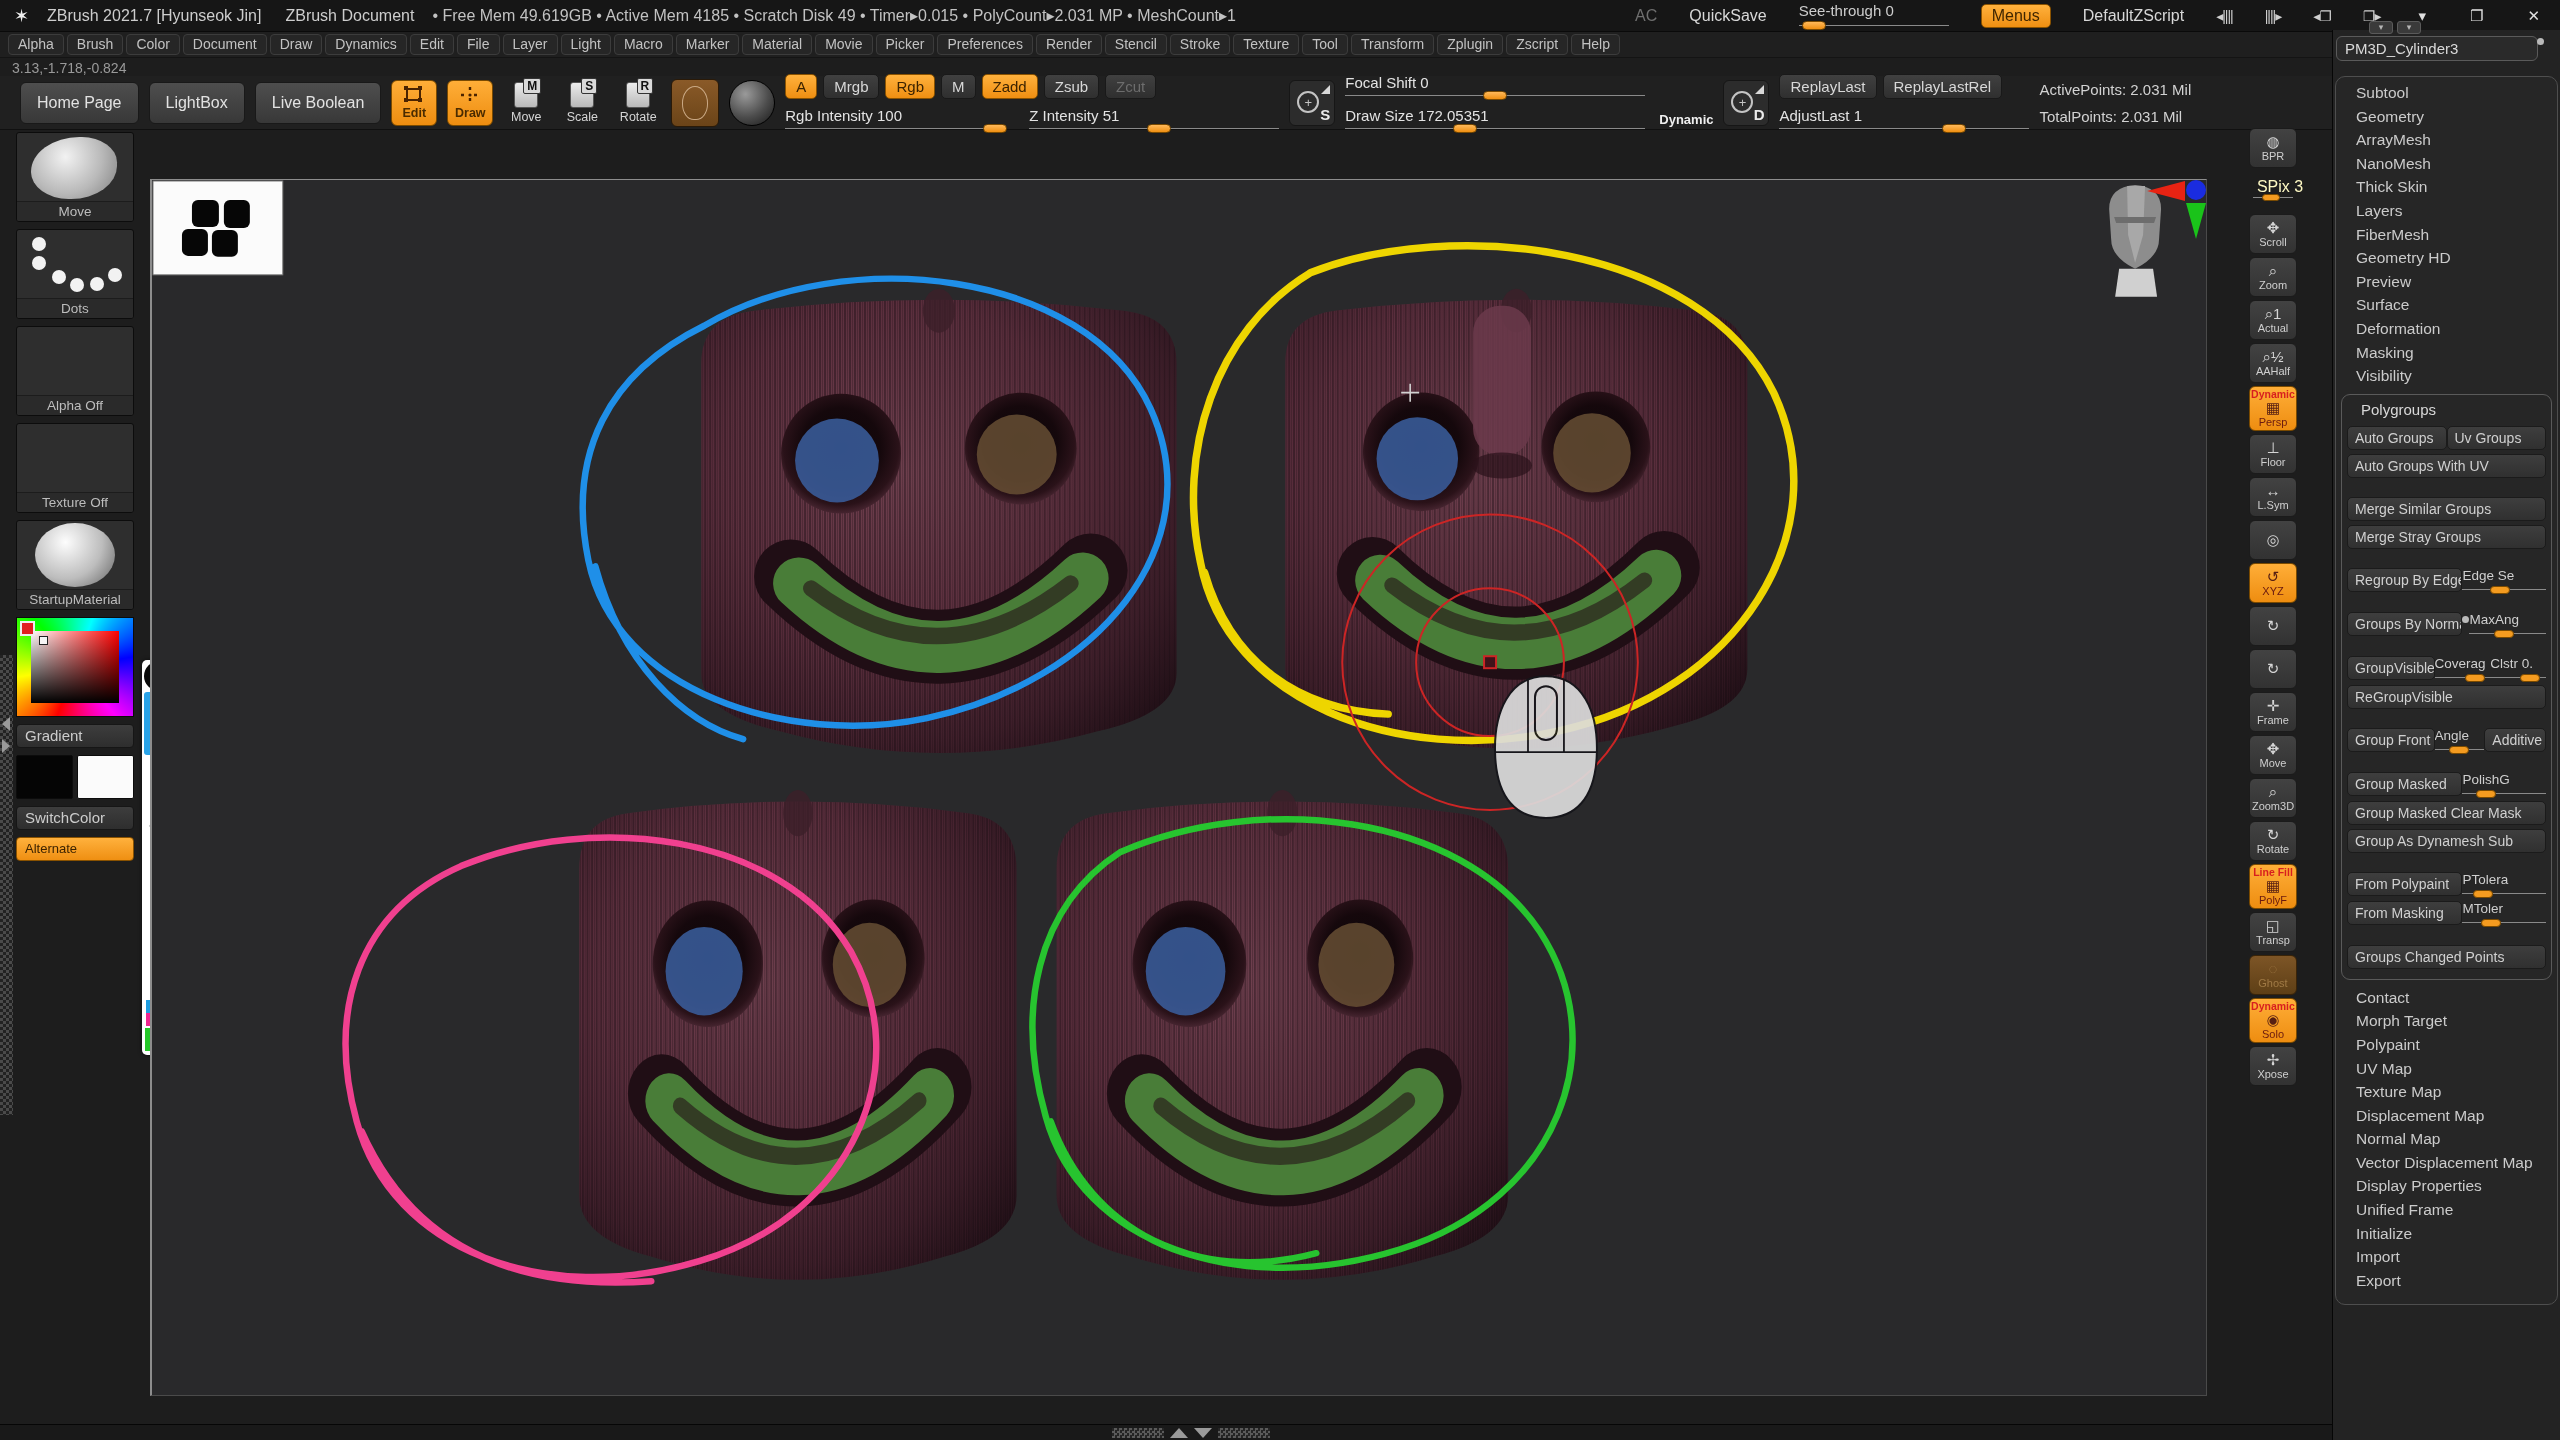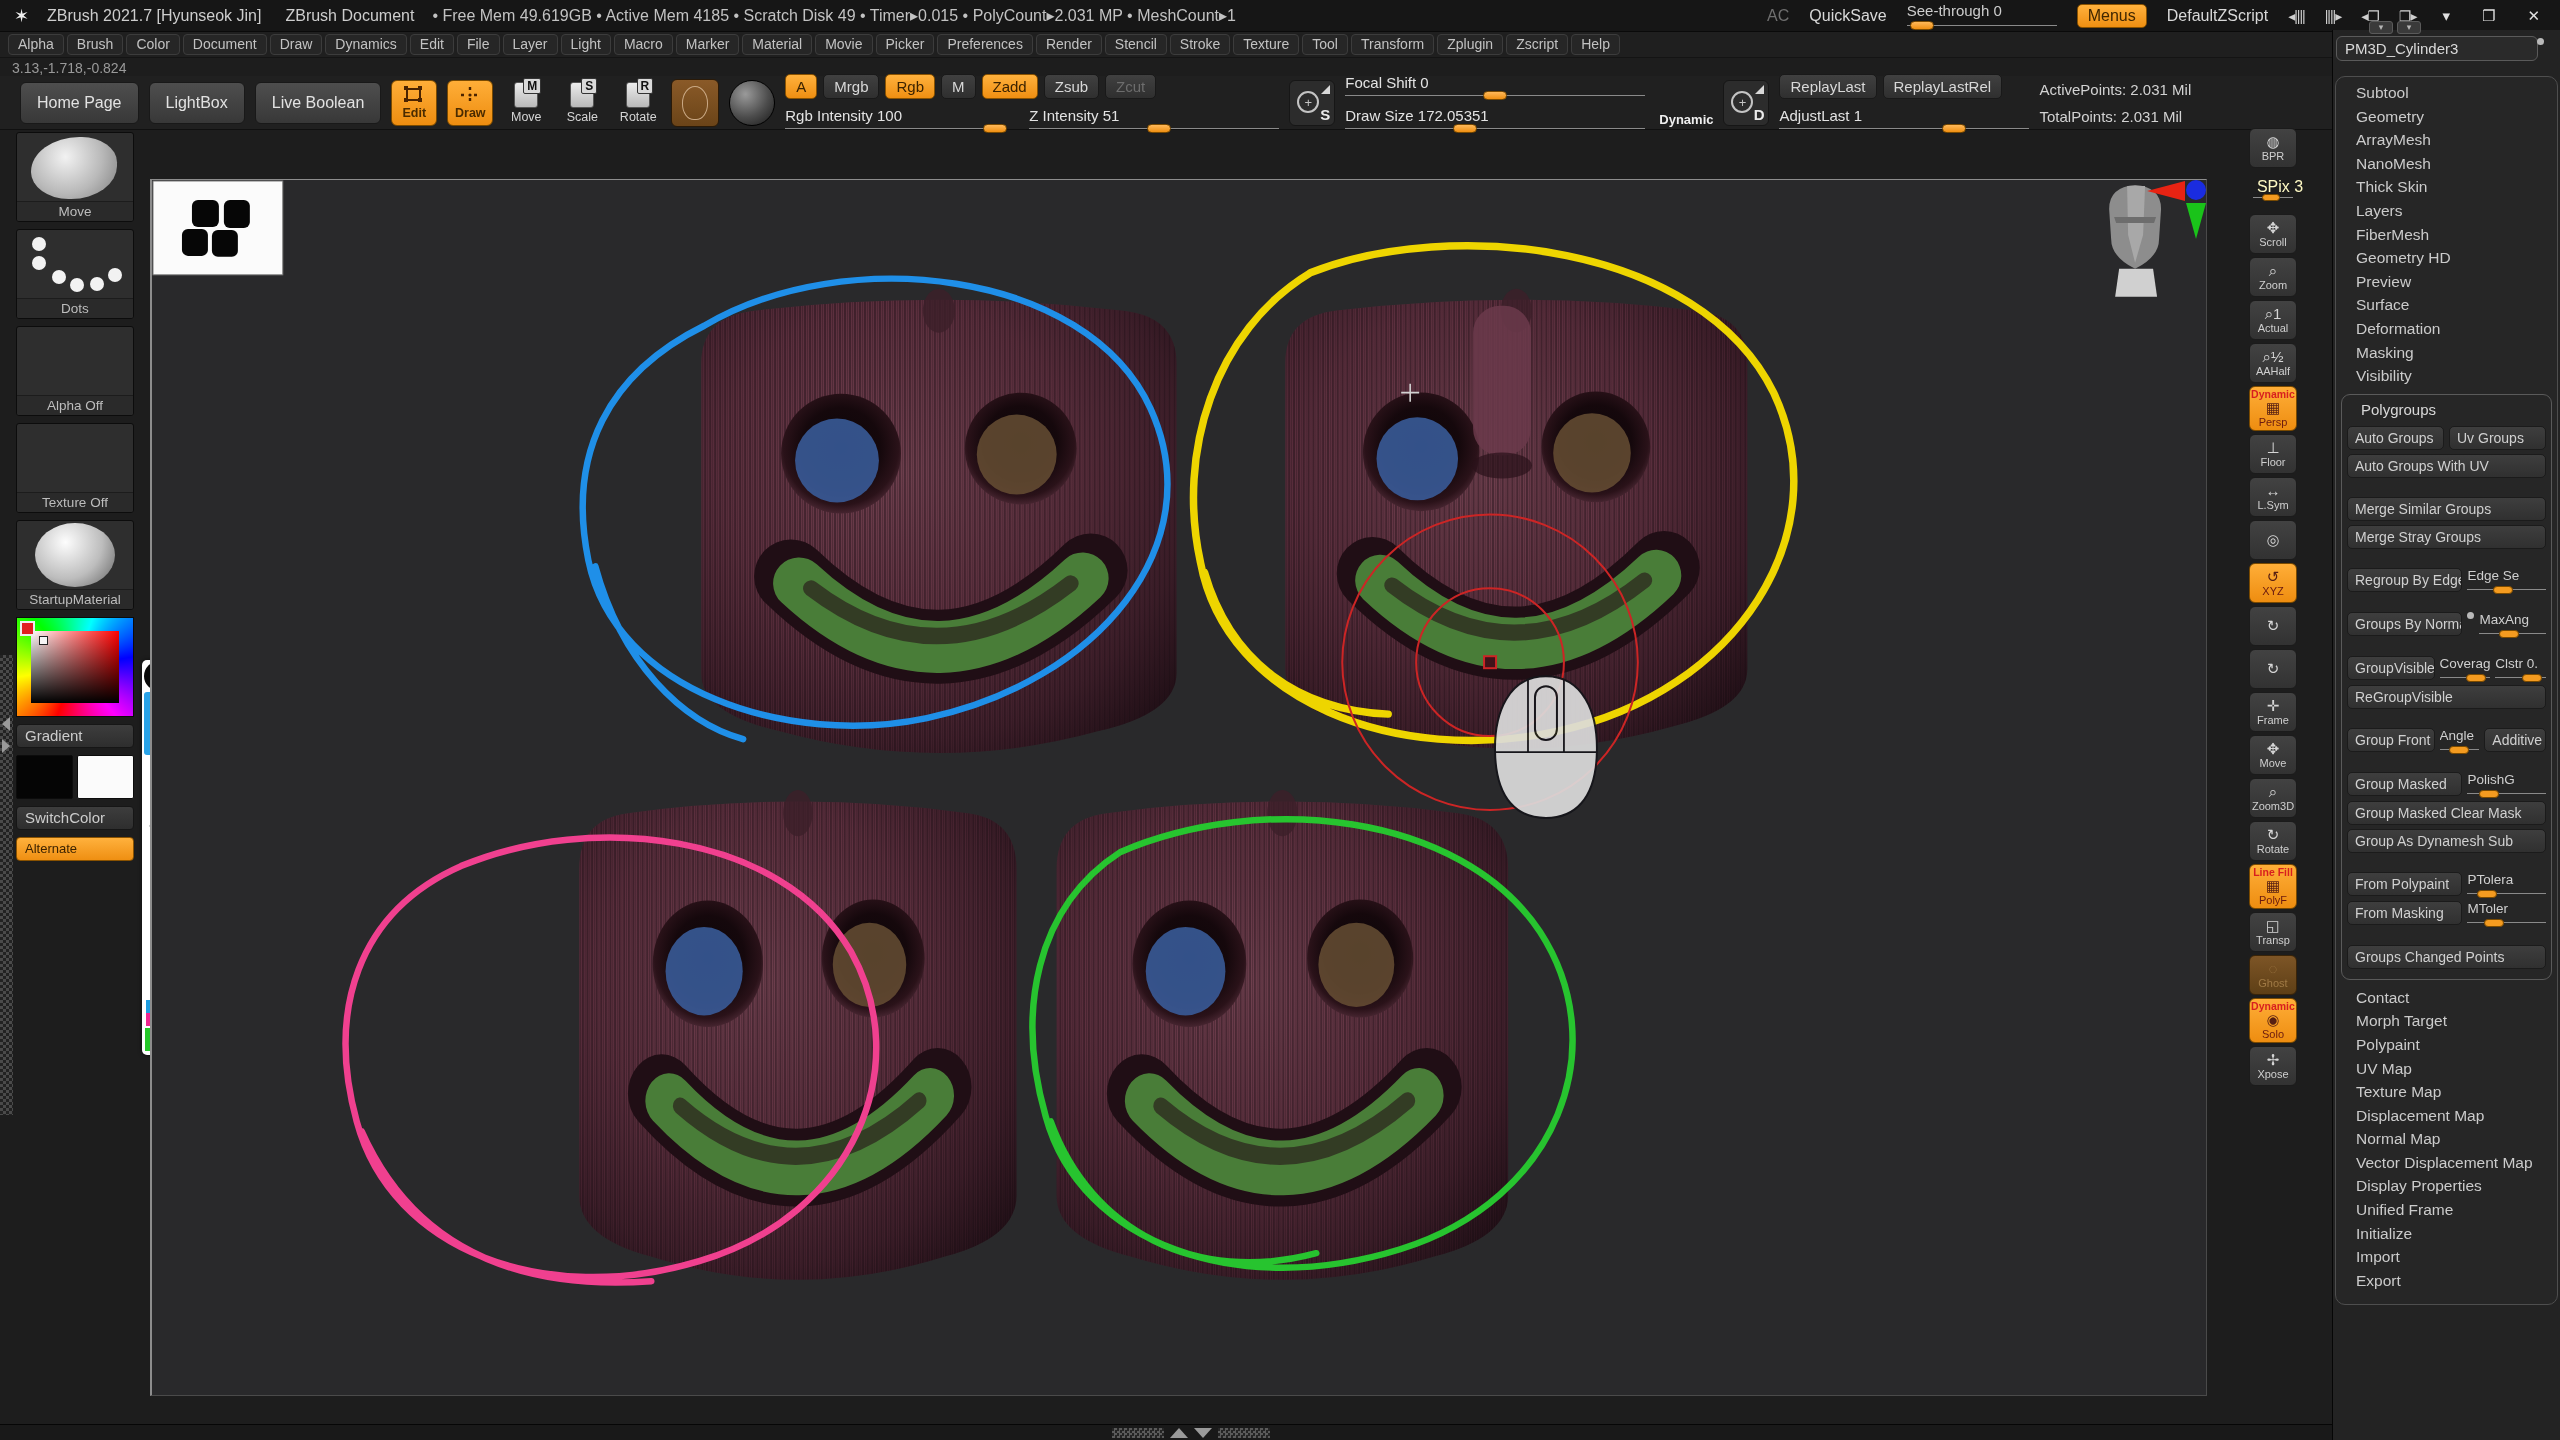--- a/index.html
+++ b/index.html
@@ -7,21 +7,21 @@
        font-family:"Liberation Sans","DejaVu Sans",sans-serif;color:#c9c9c9;}
   .app *{box-sizing:border-box;}
 
   
   .titlebar{position:absolute;left:0;top:0;width:2560px;height:32px;background:#161616;
             display:flex;align-items:center;gap:18px;padding:0 14px;font-size:16px;color:#cdcdcd;
             border-bottom:1px solid #0a0a0a;}
   .tb-logo{color:#f2f2f2;font-size:18px;}
   .tb-doc{margin-left:6px;}
   .tb-stats{color:#c2c2c2;}
-  .tb-right{margin-left:auto;display:flex;align-items:center;gap:20px;}
+  .tb-right{margin-left:auto;display:flex;align-items:center;gap:32px;}
   .tb-ac{color:#6f6f6f;}
   .tb-btnish{color:#d8d8d8;}
   .seethrough{display:flex;flex-direction:column;gap:2px;width:150px;}
   .seethrough .lab{font-size:15px;}
   .menus-btn{background:linear-gradient(#ffb13d,#ef8f12);color:#402600;border:1px solid #8a5200;
              border-radius:5px;padding:2px 10px;font-size:16px;}
   .tb-ico{color:#cfcfcf;font-size:14px;letter-spacing:-1px;}
   .winbtn{font-size:15px;color:#e0e0e0;padding:0 6px;}
 
   
@@ -163,21 +163,21 @@
   .tpanel{position:absolute;left:2332px;top:30px;width:228px;height:1410px;background:#232323;border-left:1px solid #060606;}
   .tp-top{position:relative;height:46px;}
   .chev{position:absolute;top:-9px;width:24px;height:13px;background:#3a3a3a;border:1px solid #5a5a5a;border-radius:3px;
         color:#b5b5b5;font-size:9px;line-height:10px;text-align:center;}
   .tp-titlebox{position:absolute;left:3px;top:6px;width:202px;border:1px solid #5a5a5a;border-radius:6px;
                padding:3px 8px;font-size:15px;color:#dadada;background:#2a2a2a;white-space:nowrap;overflow:hidden;}
   .palette{margin:0 2px;border:1px solid #4e4e4e;border-radius:10px;background:#262626;padding:4px 0 12px;}
   .pitem{height:23.6px;line-height:23.6px;padding-left:20px;font-size:15.5px;color:#cbcbcb;white-space:nowrap;}
   .pg{margin:6px 5px;border:1px solid #5a5a5a;border-radius:9px;padding:4px 5px 10px;}
   .pg-head{font-size:15px;color:#d8d8d8;padding:2px 0 4px 14px;}
-  .pgrow{display:flex;gap:5px;margin-top:4px;align-items:flex-start;}
+  .pgrow{display:flex;margin-top:4px;align-items:center;}
   .pgsp{height:15px;}
   .pgbtn{height:24px;background:linear-gradient(#3e3e3e,#303030);border:1px solid #1b1b1b;border-radius:5px;
          color:#d0d0d0;font-size:14px;text-align:left;padding:0 7px;line-height:22px;white-space:nowrap;overflow:hidden;position:relative;}
   .f1{flex:1;}
   .w58{width:58%;}
   .w45{width:44%;}
   .pgdot{position:absolute;right:5px;top:8px;width:7px;height:7px;border-radius:50%;background:#b9b9b9;}
   .pgslider{flex:1;display:flex;flex-direction:column;gap:2px;min-width:0;}
   .pgslider .lab{font-size:13.5px;color:#cfcfcf;white-space:nowrap;overflow:hidden;}
   .pgslider .trk{position:relative;height:8px;}

